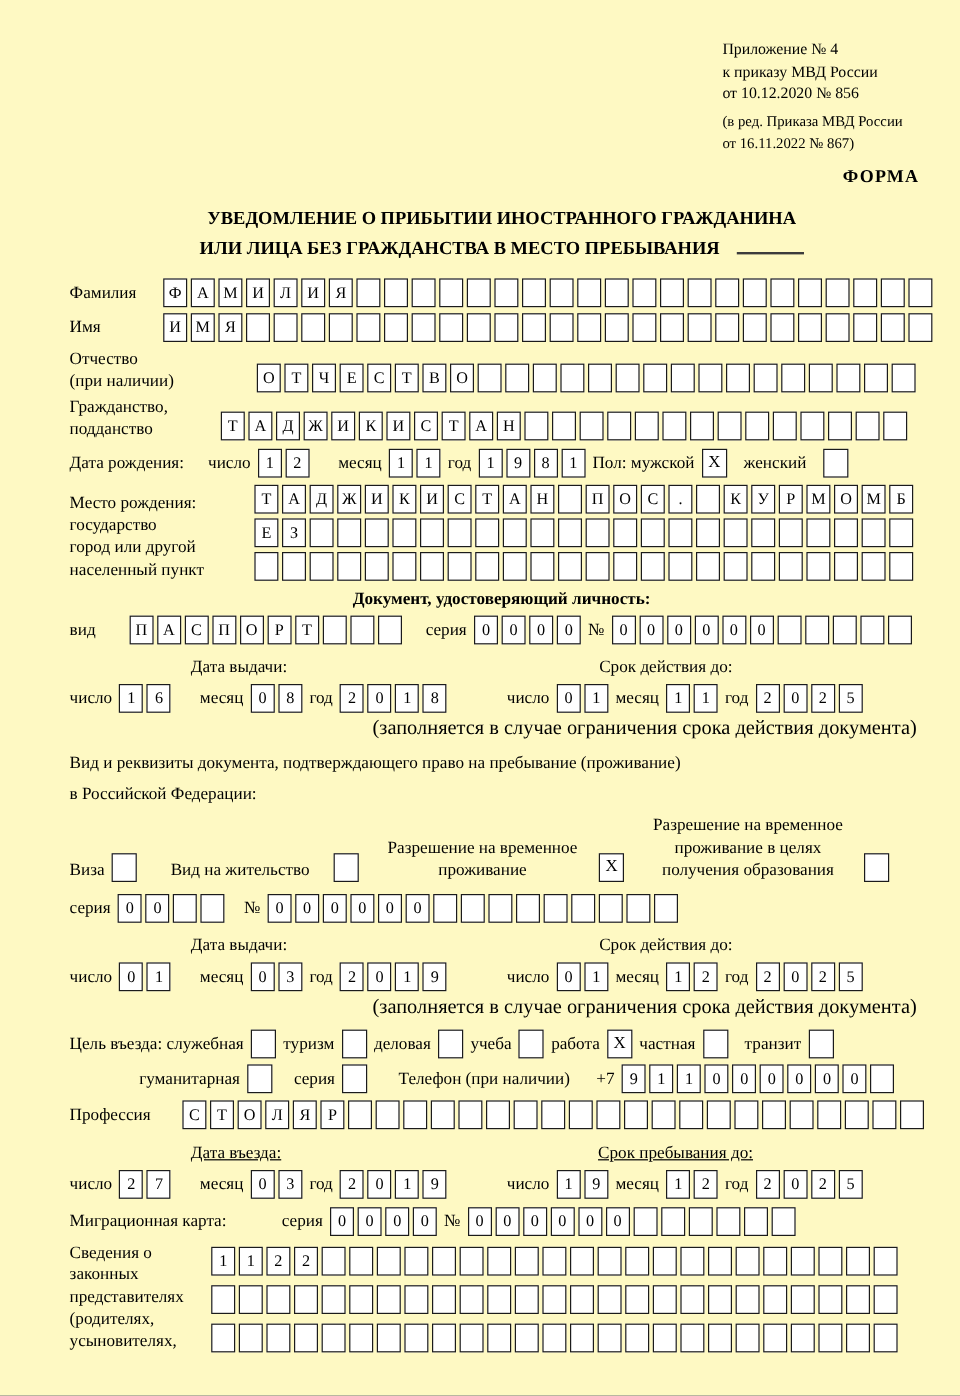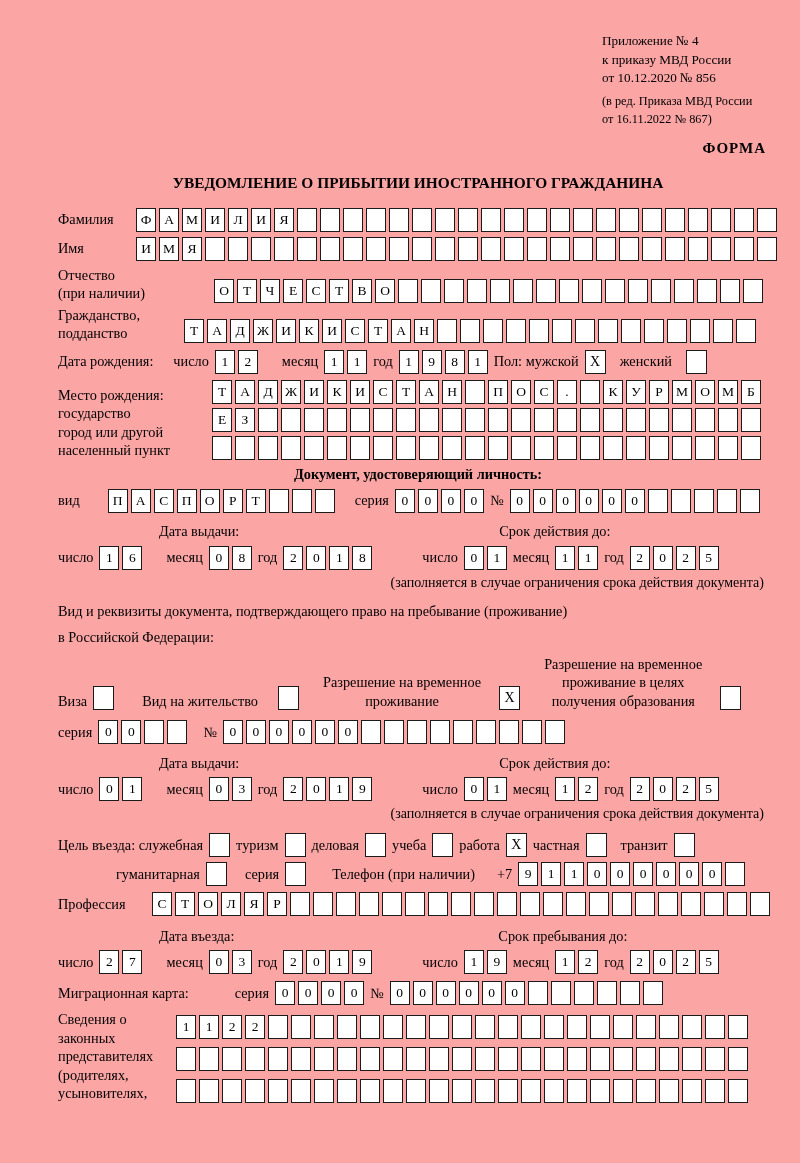--- a/index.html
+++ b/index.html
@@ -1,34 +1,34 @@
 <!DOCTYPE html>
 <html lang="ru"><head>
 <meta charset="utf-8">
 <style>
   * { margin:0; padding:0; }
   html,body { background:#888; }
   .page {
-    width:800px; height:1163px; margin:0 auto; background:#fca5a5; color:#000;
+    width:800px; height:1163px; margin:0 auto; background:#fef9c3; color:#000;
     font-family:"Liberation Serif","DejaVu Serif",serif;
     box-sizing:border-box; padding:32px 22px 16px 58px; overflow:hidden; position:relative;
   }
   .hdr { width:176px; margin-left:auto; font-size:13.2px; line-height:1.42; }
   .hdr .ed { font-size:12.3px; }
   .hdr .ed-first { margin-top:5px; }
   .forma { text-align:right; font-weight:bold; font-size:15px; letter-spacing:1px; margin-top:12px; padding-right:12px; }
   .title { text-align:center; font-weight:bold; font-size:15.4px; line-height:1.6; margin-top:14px; }
   .uline { display:inline-block; width:56px; border-bottom:2px solid #3c3c3c; margin-left:14px; }
   .sec { font-weight:bold; font-size:14.3px; margin-top:20px; letter-spacing:0.2px; }
   .frow { display:flex; align-items:center; margin-top:6px; column-gap:6px; min-height:24px; }
   .frow.top { align-items:flex-end; }
   .frow.cen { justify-content:center; }
   .frow.rgt { justify-content:flex-end; padding-right:14px; }
   .lbl { font-size:14.3px; line-height:1.3; white-space:pre; flex-shrink:0; }
-  .lbl.small { font-size:14px; }
+  .lbl.small { font-size:17px; }
   .lbl.bold { font-weight:bold; }
   .vl { display:flex; flex-direction:column; flex-shrink:0; }
   .vl .lbl { line-height:18.5px; }
   .vl.cen { text-align:center; }
   .cellrow { display:flex; column-gap:3px; flex-shrink:0; }
   .cell, .checkbox {
     width:20px; height:24px; border:1.6px solid #1b1b1b; box-sizing:border-box;
     display:flex; align-items:center; justify-content:center;
     font-size:13.5px; background:#fff; flex-shrink:0;
   }
@@ -43,20 +43,23 @@
   <div class="hdr">
     <div>Приложение № 4</div>
     <div>к приказу МВД России</div>
     <div>от 10.12.2020 № 856</div>
     <div class="ed ed-first">(в ред. Приказа МВД России</div>
     <div class="ed">от 16.11.2022 № 867)</div>
   </div>
   <div class="forma">ФОРМА</div>
   <div class="title">
     <div>УВЕДОМЛЕНИЕ О ПРИБЫТИИ ИНОСТРАННОГО ГРАЖДАНИНА</div>
+    <div>
+      <span>ИЛИ ЛИЦА БЕЗ ГРАЖДАНСТВА В МЕСТО ПРЕБЫВАНИЯ</span><span class="uline"></span>
+    </div>
   </div>
   <div id="form-body">
       <div class="frow" style="margin-top: 12px;">
         <span class="lbl" style="width: 72px;">Фамилия</span>
         <div class="cellrow">
           <div class="cell">Ф</div>
           <div class="cell">А</div>
           <div class="cell">М</div>
           <div class="cell">И</div>
           <div class="cell">Л</div>
@@ -557,21 +560,21 @@
           <div class="cell"></div>
           <div class="cell"></div>
           <div class="cell"></div>
           <div class="cell"></div>
           <div class="cell"></div>
           <div class="cell"></div>
           <div class="cell"></div>
           <div class="cell"></div>
         </div>
       </div>
-      <div class="frow" style="margin-top: 8px;">
+      <div class="frow" style="margin-top: 8px; text-decoration: underline;">
         <span class="sp" style="width: 95px;"></span>
         <span class="lbl">Дата въезда:</span>
         <span class="sp" style="width: 252px;"></span>
         <span class="lbl">Срок пребывания до:</span>
       </div>
       <div class="frow" style="margin-top: 2px;">
         <span class="lbl">число</span>
         <div class="cellrow">
           <div class="cell">2</div>
           <div class="cell">7</div>

